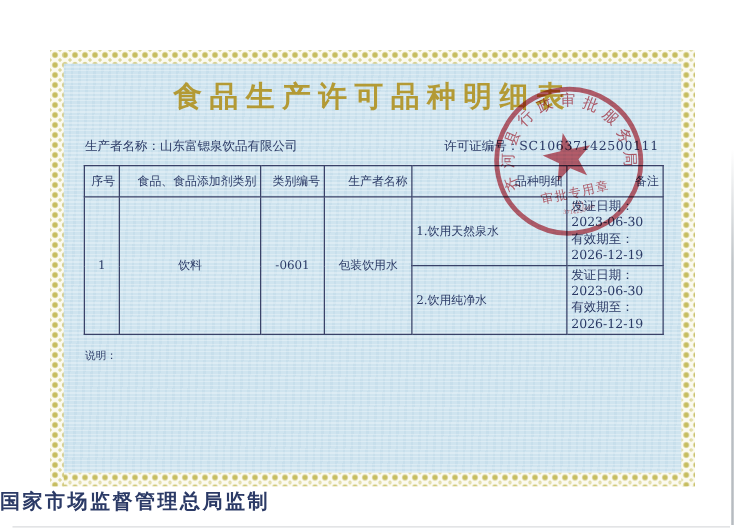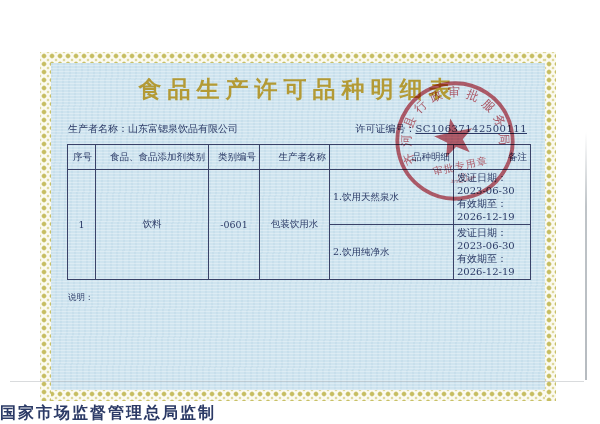--- a/index.html
+++ b/index.html
@@ -1,22 +1,21 @@
 <!DOCTYPE html>
 <html><head>
 <meta charset="utf-8">
 <style>
   * { margin:0; padding:0; box-sizing:border-box; }
   html,body { width:600px; height:424px; overflow:hidden; }
   body { font-family:"DejaVu Serif","Liberation Serif",serif; }
 
   .page {
-    position:relative; width:600px; height:372px;
+    position:relative; width:600px; height:424px;
     background:#ffffff;
-    margin-top:12px;
   }
   .page-edge-right {
     position:absolute; right:13px; top:120px; bottom:4px; width:2px;
     background:linear-gradient(to bottom, rgba(185,190,195,0) 0%, #bfc4c8 30%, #b6bbc0 100%);
   }
   .page-edge-bottom {
     position:absolute; left:10px; right:16px; bottom:2px; height:1px;
     background:rgba(170,175,180,.45);
   }
 
@@ -51,21 +50,21 @@
     margin-top:11px; text-align:center;
     font-size:23px; font-weight:bold; letter-spacing:6px;
     color:#b39a35;
   }
 
   .info-row {
     margin-top:17px; display:flex; justify-content:space-between;
     align-items:flex-end; font-size:10px; padding:0 2px 0 1px;
   }
   .info-left, .info-right { white-space:nowrap; }
-  .license-value { letter-spacing:.5px;text-decoration:underline; }
+  .license-value { letter-spacing:.5px; }
 
   table.main {
     margin-top:8px; width:463px; border-collapse:collapse; table-layout:fixed;
     font-size:9.5px; color:#2b3a66;
   }
   table.main th, table.main td {
     border:1px solid #3a4268; vertical-align:middle; padding:1px 3px;
     font-weight:normal;
   }
   table.main th { height:25px; text-align:right; }

